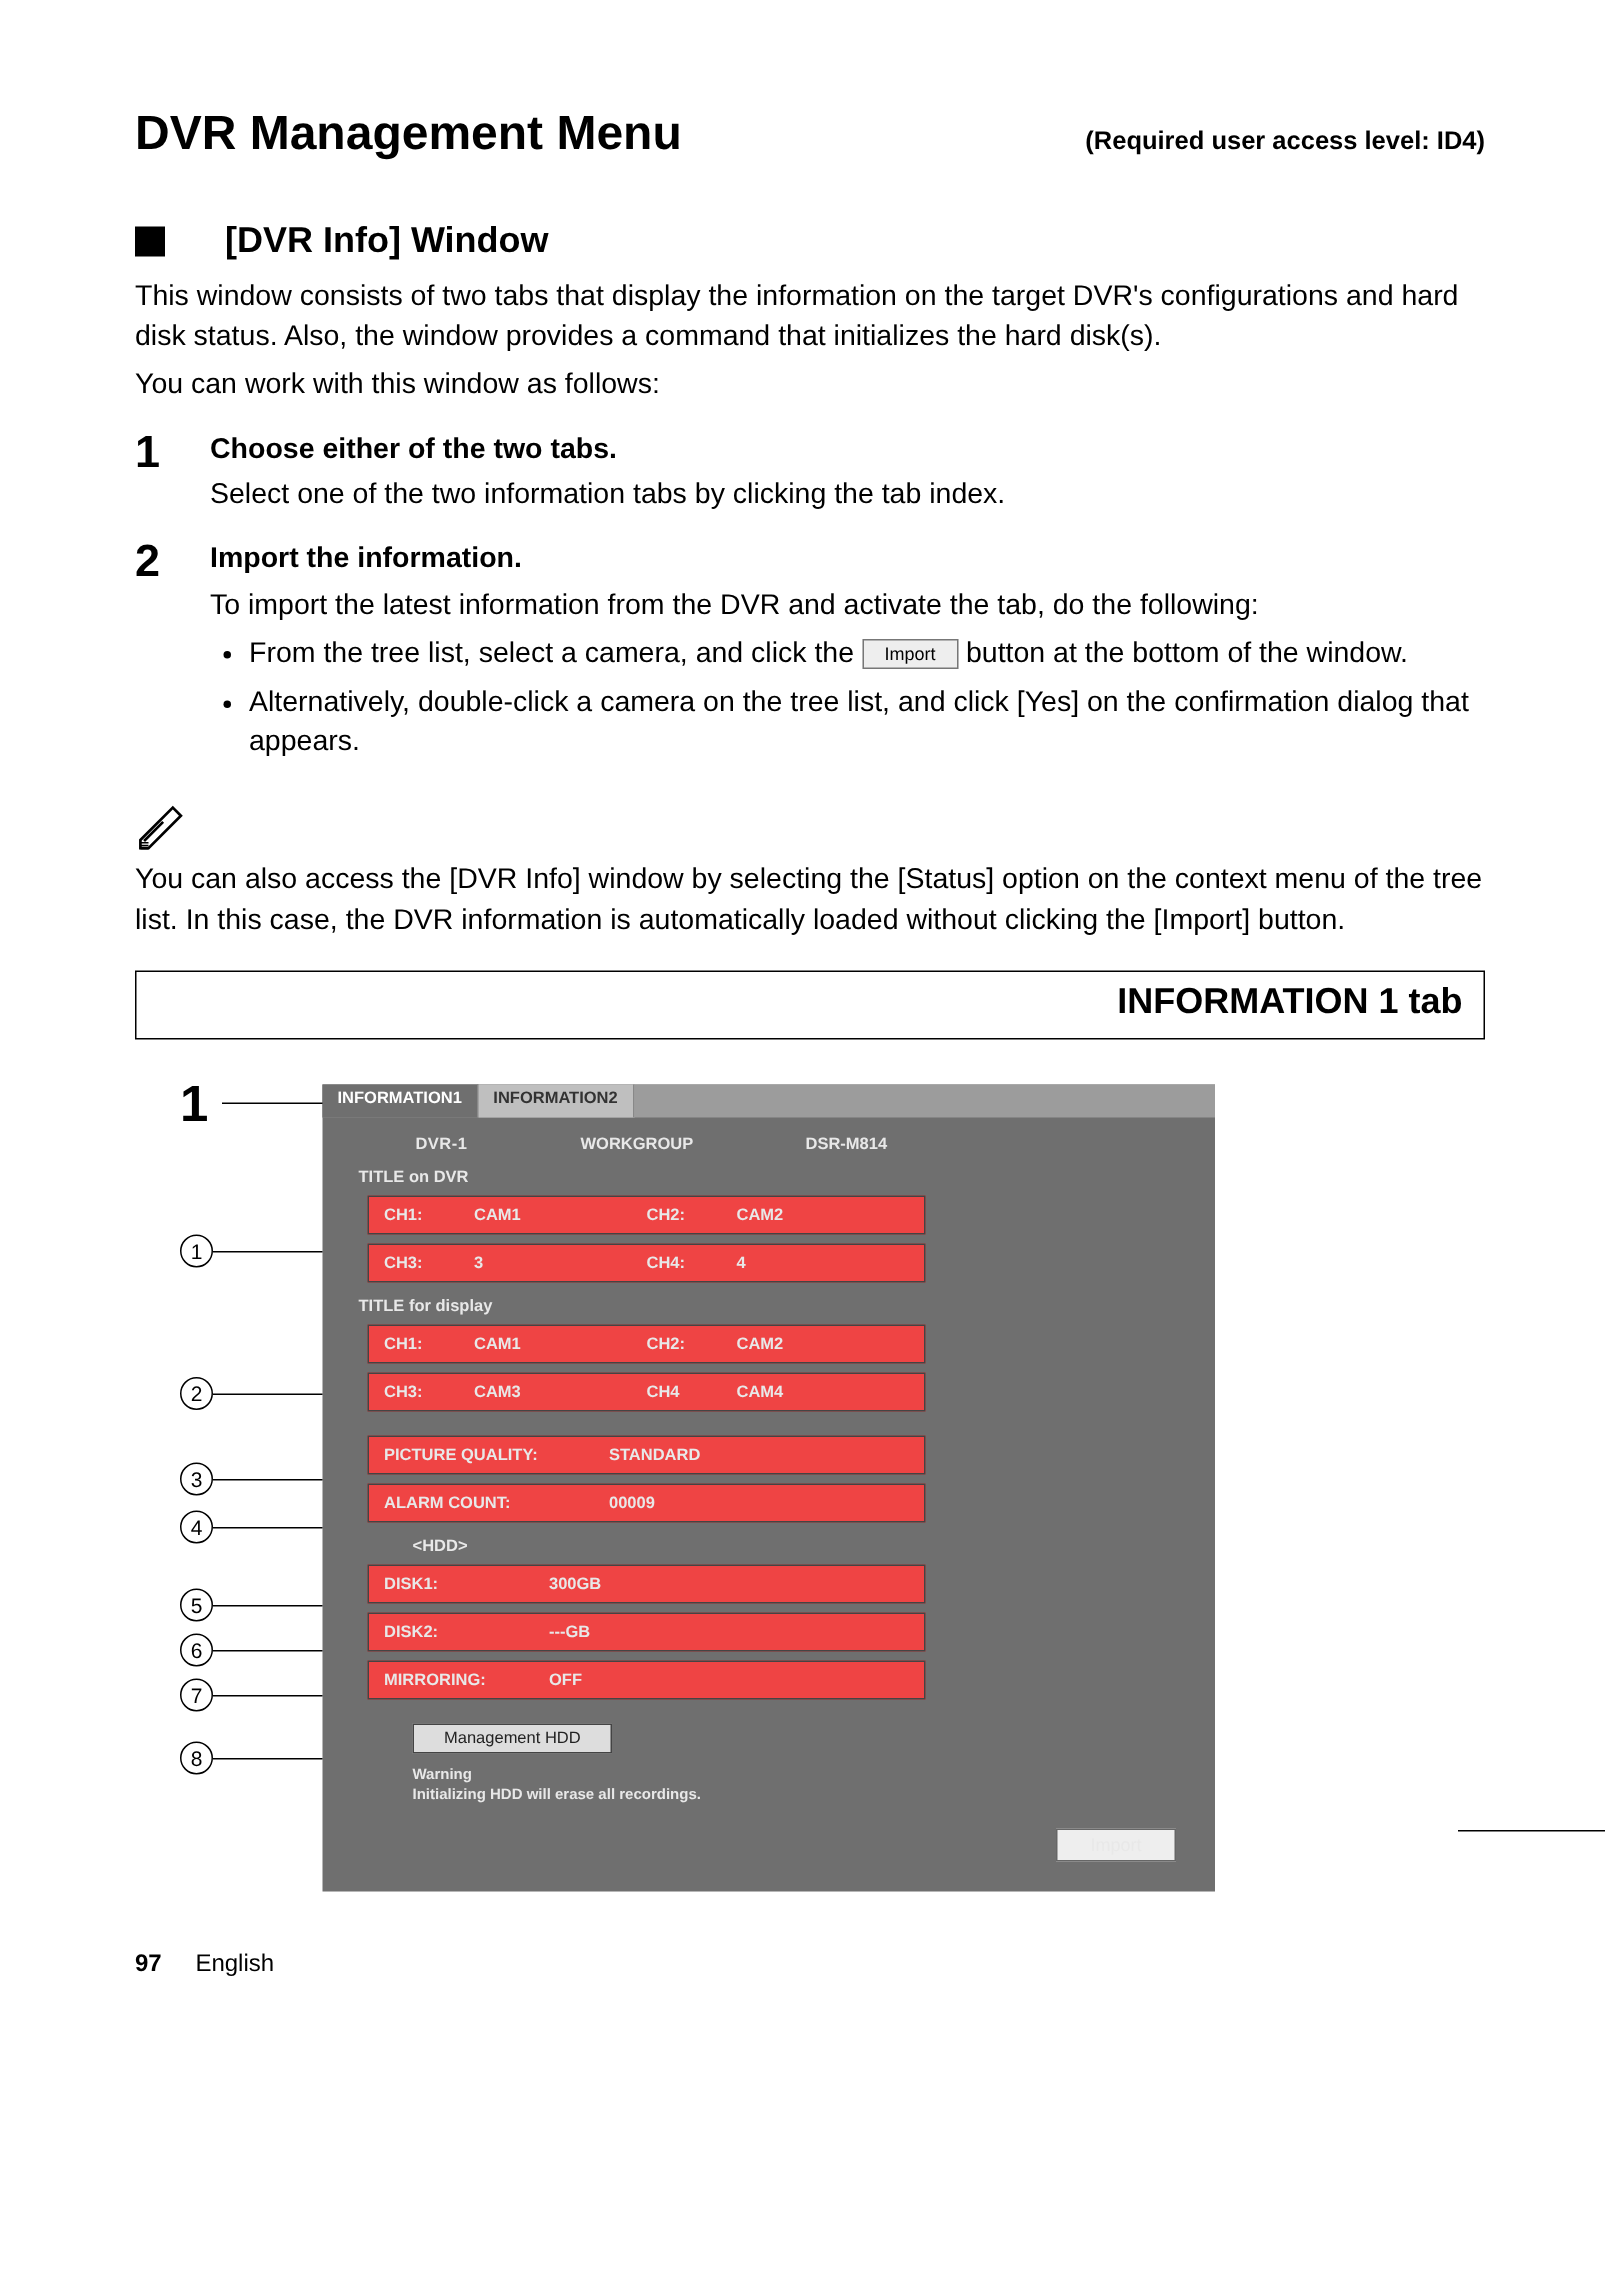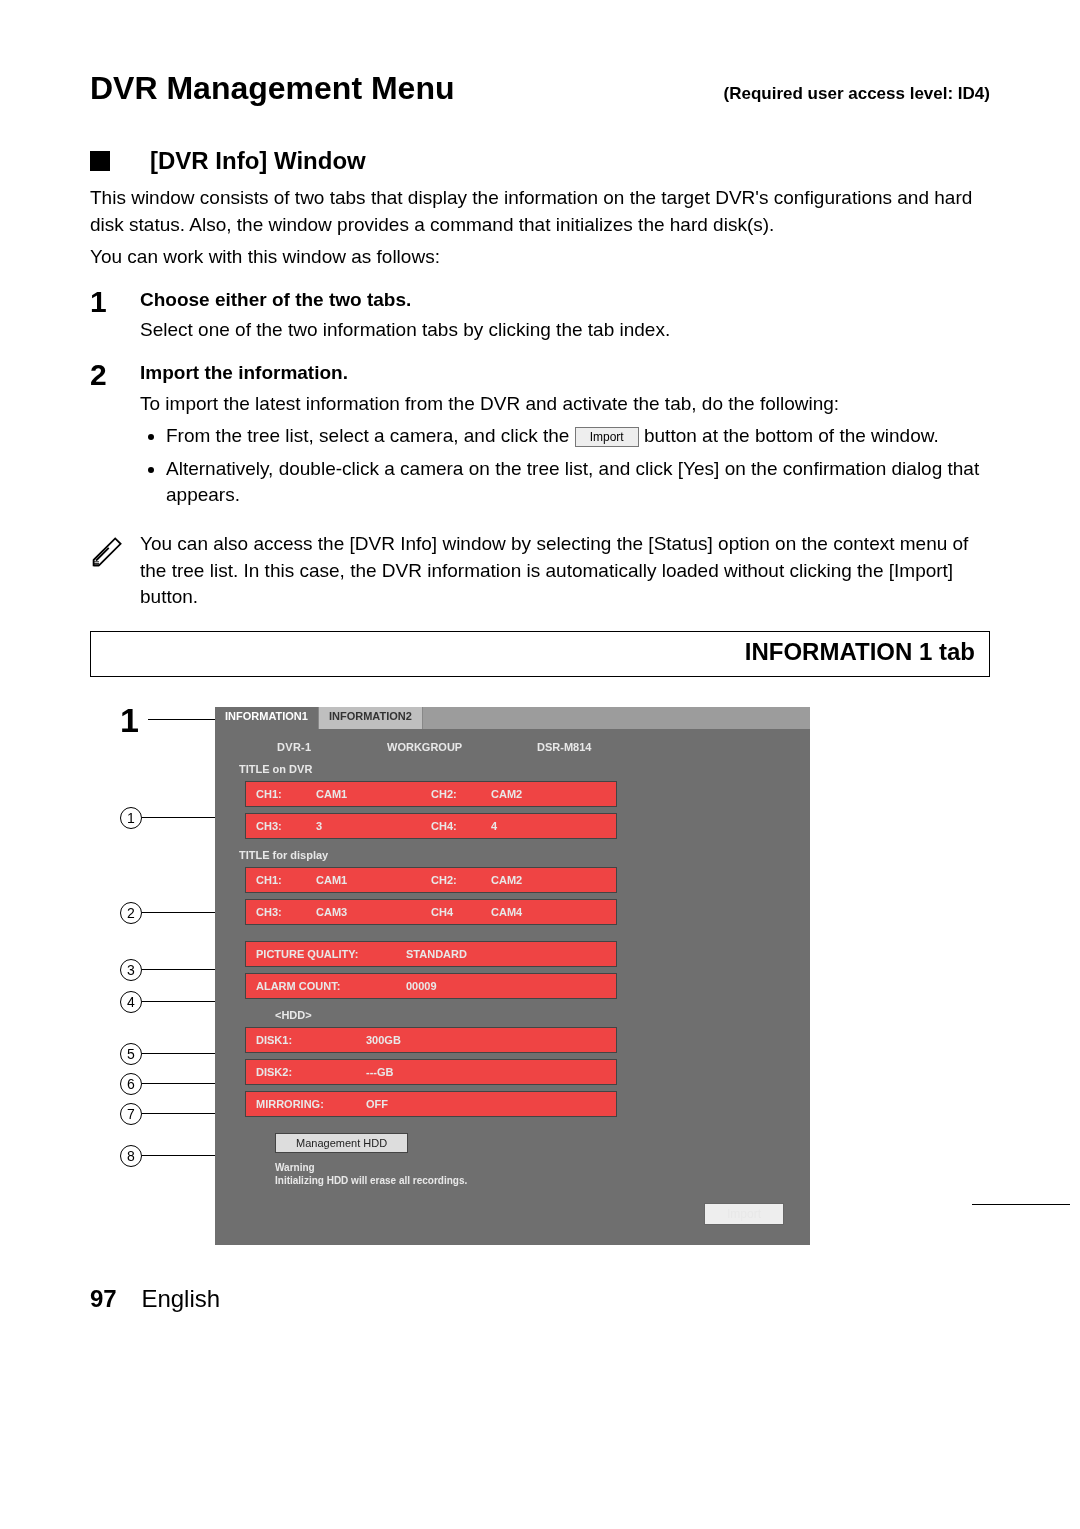--- a/index.html
+++ b/index.html
@@ -84,20 +84,21 @@
     border: 1px solid #777;
     background: #eee;
     font-size: 12px;
     padding: 1px 14px;
     vertical-align: middle;
     line-height: 16px;
   }
   .note-row {
     display: flex;
     margin: 10px 0 20px 0;
+    flex-direction: column;
   }
   .note-icon {
     width: 50px;
     flex-shrink: 0;
     padding-top: 2px;
   }
   .note-icon svg { width: 36px; height: 36px; }
   .tab-box {
     border: 1px solid #000;
     padding: 6px 14px 10px 14px;
@@ -222,21 +223,21 @@
   }
   .right-lead {
     position: absolute;
     height: 1px;
     background: #000;
     right: -80px;
     bottom: 40px;
     width: 98px;
   }
   .foot {
-    font-size: 24px;
+    font-size: 16px;
     margin-top: 24px;
   }
   .foot .pn { font-weight: bold; margin-right: 18px; }
 </style>
 </head>
 <body>
 
 <div class="page">
 
   <div class="header-line">

